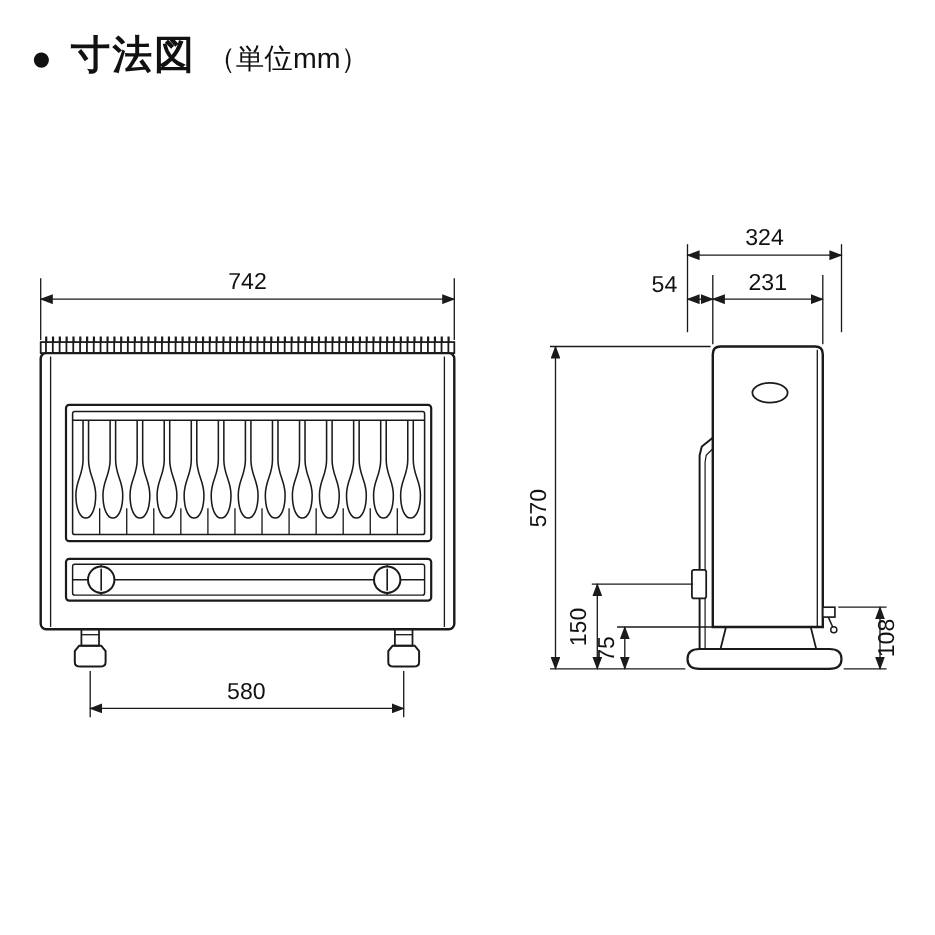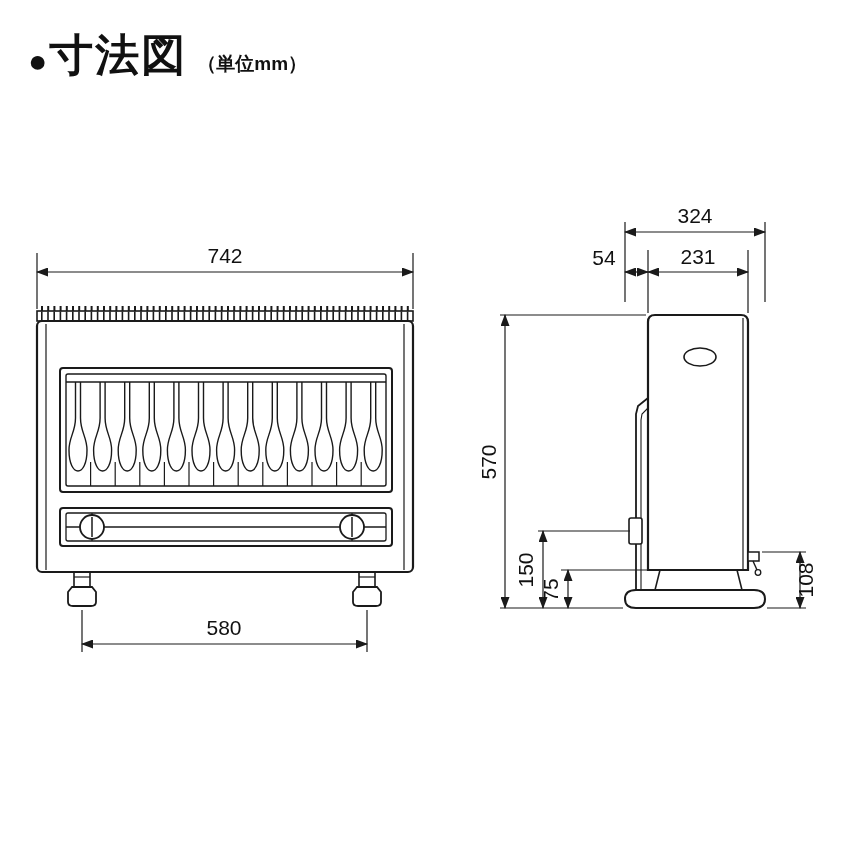--- a/index.html
+++ b/index.html
@@ -5,22 +5,22 @@
   html,body{margin:0;padding:0;}
   body{
     width:850px;height:850px;background:#ffffff;position:relative;overflow:hidden;
     font-family:"Liberation Sans","DejaVu Sans",sans-serif;color:#111;
   }
   .canvas{position:absolute;inset:0;}
   .title-row{
     position:absolute;left:28px;top:26px;display:flex;align-items:baseline;
   }
   .title-bullet{font-size:32px;font-weight:bold;line-height:1;transform:translateY(2px);}
-  .title-main{font-size:44px;font-weight:bold;letter-spacing:2px;margin-left:2px;}
-  .title-unit{font-size:19px;font-weight:bold;margin-left:10px;}
+  .title-main{font-size:36px;font-weight:bold;letter-spacing:2px;margin-left:17px;}
+  .title-unit{font-size:26px;font-weight:normal;margin-left:10px;}
   svg{position:absolute;left:0;top:0;}
   svg text{
     font-family:"Liberation Sans","DejaVu Sans",sans-serif;
     font-size:21px;fill:#111;stroke:none;
   }
   .outline{stroke:#1a1a1a;fill:none;}
   .dim{stroke:#1a1a1a;stroke-width:1.2;fill:none;}
 </style>
 </head>
 <body>

